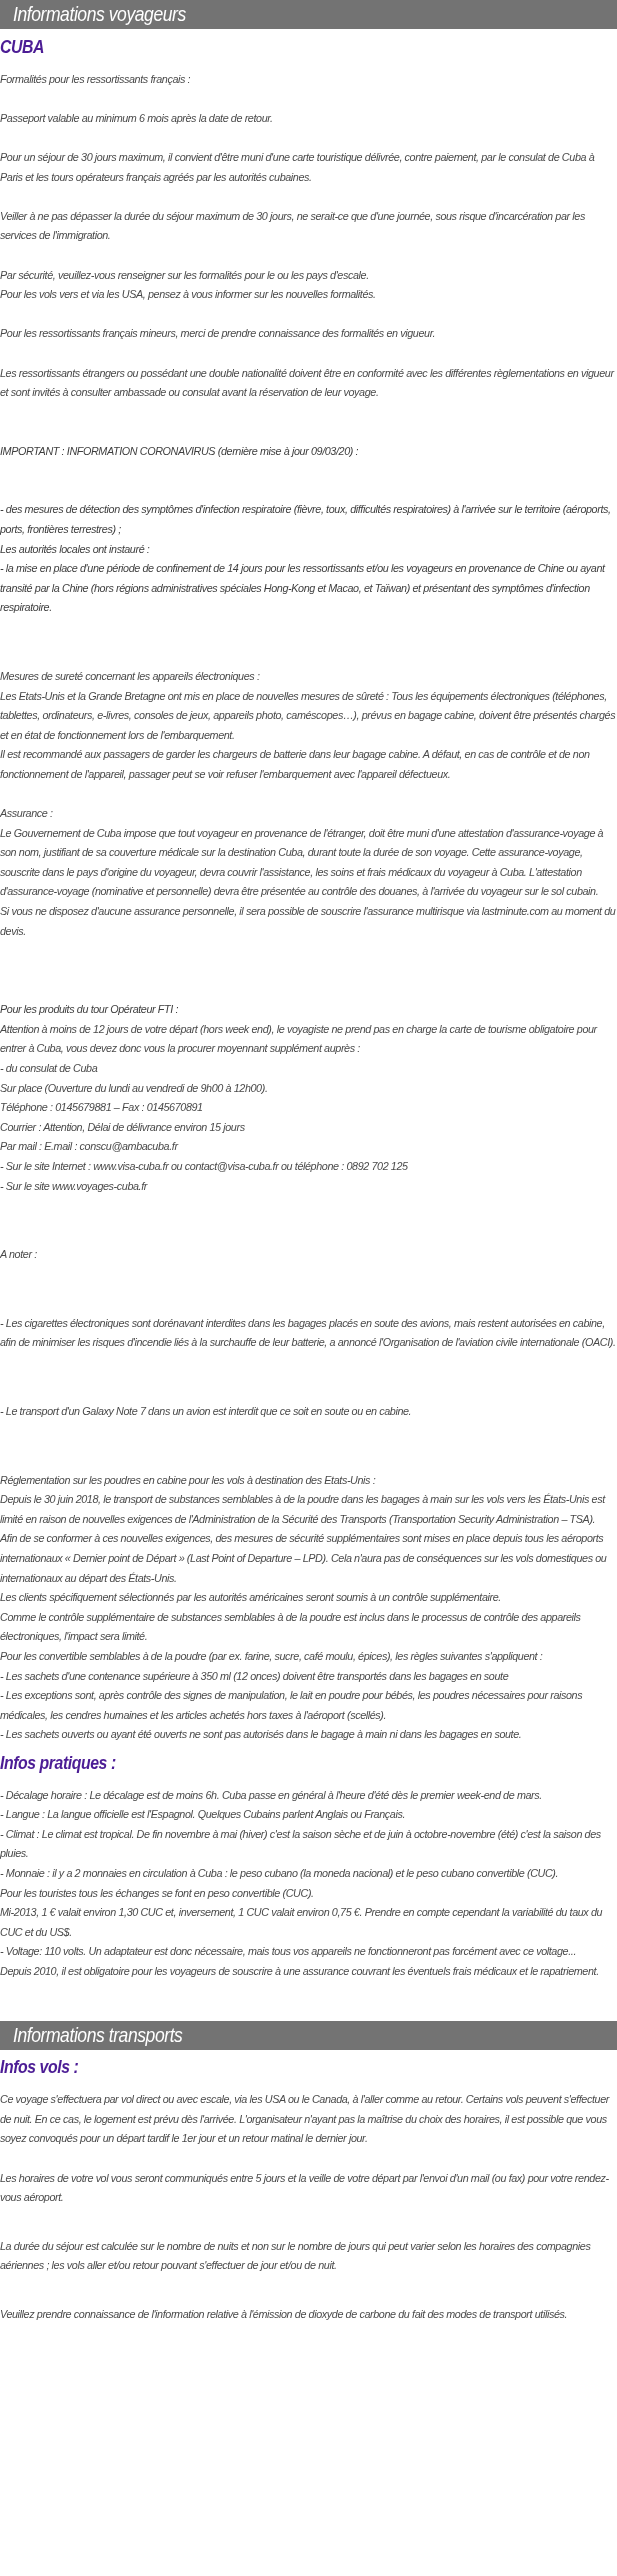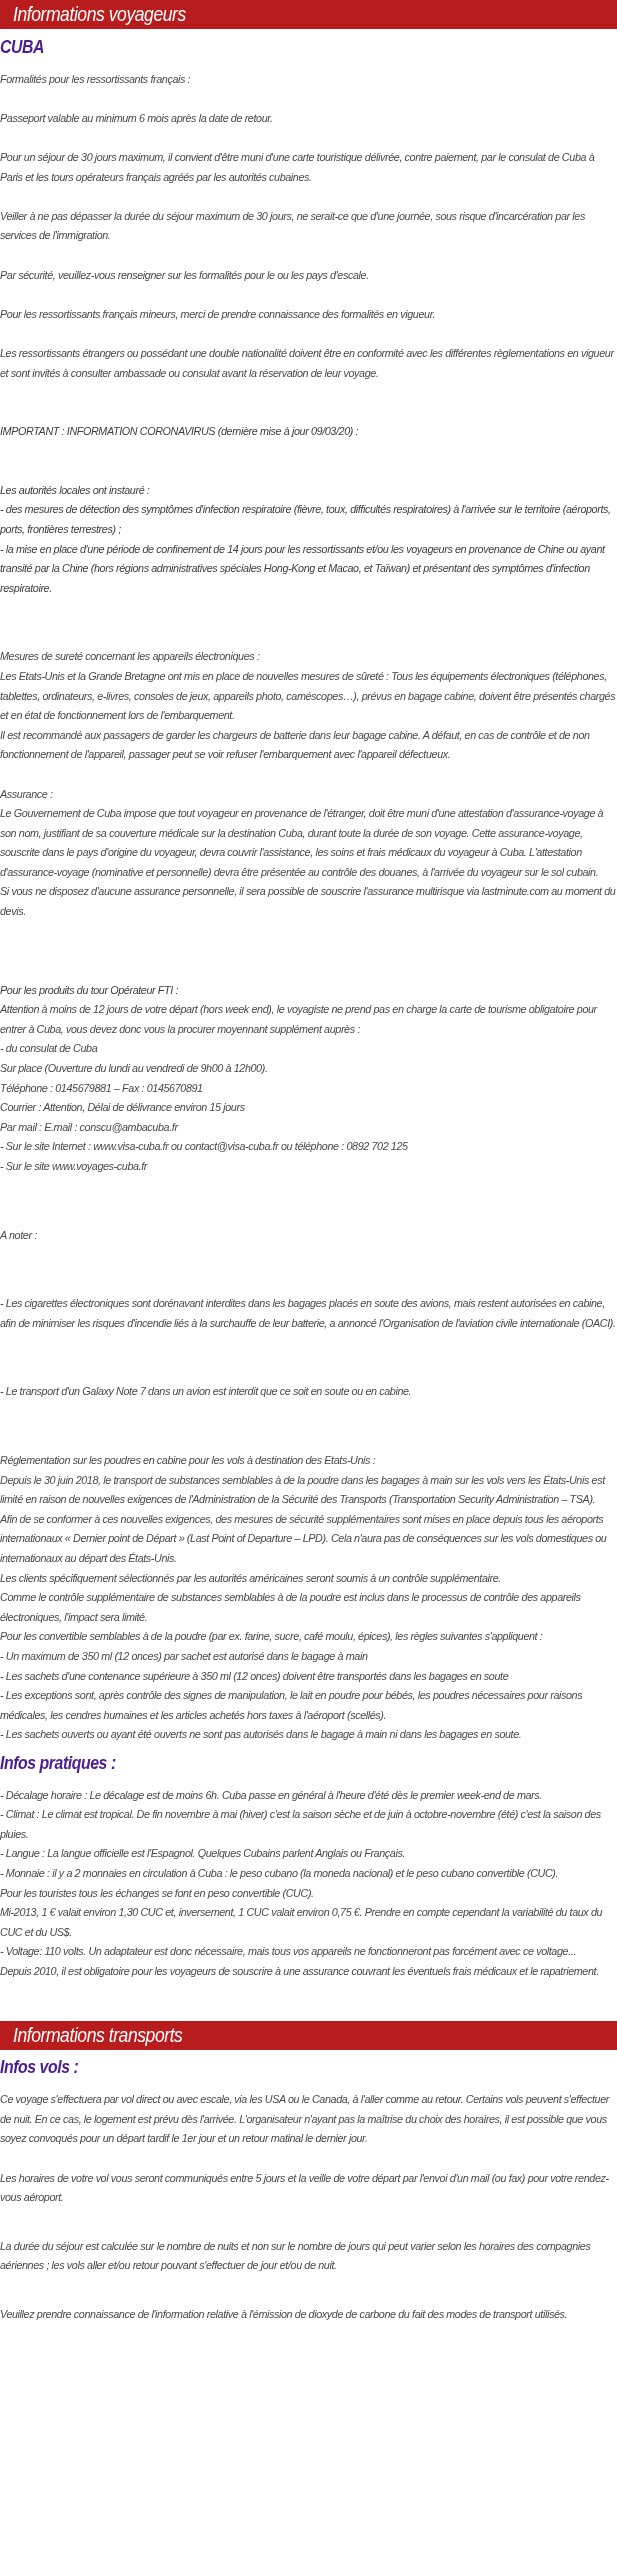--- a/index.html
+++ b/index.html
@@ -2,21 +2,21 @@
 <html style="font-size:13px"><head>
 <meta charset="utf-8">
 <style>
   html, body { margin: 0; padding: 0; background: #ffffff; }
   body {
     width: 618px;
     font-family: "Liberation Sans", sans-serif;
     color: #4a4a4a;
   }
   .bar {
-    background: #b91c1c;
+    background: #737373;
     color: #ffffff;
     height: 29px;
     line-height: 29px;
     padding-left: 13px;
     font-size: 20.4px;
     font-style: italic;
     letter-spacing: -0.5px;
     font-family: "Liberation Sans Narrow", "Liberation Sans", sans-serif;
     transform-origin: left center;
   }
@@ -60,29 +60,30 @@
   <div class="gap12"></div>
   <p class="txt">Formalités pour les ressortissants français :</p>
   <div class="gap24"></div>
   <p class="txt">Passeport valable au minimum 6 mois après la date de retour.</p>
   <div class="gap24"></div>
   <p class="txt">Pour un séjour de 30 jours maximum, il convient d'être muni d'une carte touristique délivrée, contre paiement, par le consulat de Cuba à Paris et les tours opérateurs français agréés par les autorités cubaines.</p>
   <div class="gap24"></div>
   <p class="txt">Veiller à ne pas dépasser la durée du séjour maximum de 30 jours, ne serait-ce que d'une journée, sous risque d'incarcération par les services de l'immigration.</p>
   <div class="gap24"></div>
   <p class="txt">Par sécurité, veuillez-vous renseigner sur les formalités pour le ou les pays d'escale.</p>
+  <p class="txt">Pour les vols vers et via les USA, pensez à vous informer sur les nouvelles formalités.</p>
   <div class="gap24"></div>
   <p class="txt">Pour les ressortissants français mineurs, merci de prendre connaissance des formalités en vigueur.</p>
   <div class="gap24"></div>
   <p class="txt">Les ressortissants étrangers ou possédant une double nationalité doivent être en conformité avec les différentes règlementations en vigueur et sont invités à consulter ambassade ou consulat avant la réservation de leur voyage.</p>
   <div class="gap48"></div>
   <p class="txt b">IMPORTANT : INFORMATION CORONAVIRUS (dernière mise à jour 09/03/20) :</p>
   <div class="gap48"></div>
+  <p class="txt b">- des mesures de détection des symptômes d'infection respiratoire (fièvre, toux, difficultés respiratoires) à l'arrivée sur le territoire (aéroports, ports, frontières terrestres) ;</p>
   <p class="txt b">Les autorités locales ont instauré :</p>
-  <p class="txt b">- des mesures de détection des symptômes d'infection respiratoire (fièvre, toux, difficultés respiratoires) à l'arrivée sur le territoire (aéroports, ports, frontières terrestres) ;</p>
   <p class="txt b">- la mise en place d'une période de confinement de 14 jours pour les ressortissants et/ou les voyageurs en provenance de Chine ou ayant transité par la Chine (hors régions administratives spéciales Hong-Kong et Macao, et Taïwan) et présentant des symptômes d'infection respiratoire.</p>
   <div class="gap60"></div>
   <p class="txt">Mesures de sureté concernant les appareils électroniques :</p>
   <p class="txt">Les Etats-Unis et la Grande Bretagne ont mis en place de nouvelles mesures de sûreté : Tous les équipements électroniques (téléphones, tablettes, ordinateurs, e-livres, consoles de jeux, appareils photo, caméscopes…), prévus en bagage cabine, doivent être présentés chargés et en état de fonctionnement lors de l'embarquement.</p>
   <p class="txt">Il est recommandé aux passagers de garder les chargeurs de batterie dans leur bagage cabine. A défaut, en cas de contrôle et de non fonctionnement de l'appareil, passager peut se voir refuser l'embarquement avec l'appareil défectueux.</p>
   <div class="gap24"></div>
   <p class="txt">Assurance :</p>
   <p class="txt">Le Gouvernement de Cuba impose que tout voyageur en provenance de l'étranger, doit être muni d'une attestation d'assurance-voyage à son nom, justifiant de sa couverture médicale sur la destination Cuba, durant toute la durée de son voyage. Cette assurance-voyage, souscrite dans le pays d'origine du voyageur, devra couvrir l'assistance, les soins et frais médicaux du voyageur à Cuba. L'attestation d'assurance-voyage (nominative et personnelle) devra être présentée au contrôle des douanes, à l'arrivée du voyageur sur le sol cubain.</p>
   <p class="txt">Si vous ne disposez d'aucune assurance personnelle, il sera possible de souscrire l'assurance  multirisque via lastminute.com au moment du devis.</p>
   <div class="gap72"></div>
@@ -101,30 +102,29 @@
   <p class="txt">- Les cigarettes électroniques sont dorénavant interdites dans les bagages placés en soute des avions, mais restent autorisées en cabine, afin de minimiser les risques d'incendie liés à la surchauffe de leur batterie, a annoncé l'Organisation de l'aviation civile internationale (OACI).</p>
   <div class="gap60"></div>
   <p class="txt">- Le transport d'un Galaxy Note 7 dans un avion est interdit que ce soit en soute ou en cabine.</p>
   <div class="gap60"></div>
   <p class="txt">Réglementation sur les poudres en cabine pour les vols à destination des Etats-Unis :</p>
   <p class="txt">Depuis le 30 juin 2018, le transport de substances semblables à de la poudre dans les bagages à main sur les vols vers les États-Unis est limité en raison de nouvelles exigences de l'Administration de la Sécurité des Transports (Transportation Security Administration – TSA).</p>
   <p class="txt">Afin de se conformer à ces nouvelles exigences, des mesures de sécurité supplémentaires sont mises en place depuis tous les aéroports internationaux « Dernier point de Départ » (Last Point of Departure – LPD). Cela n'aura pas de conséquences sur les vols domestiques ou internationaux au départ des États-Unis.</p>
   <p class="txt">Les clients spécifiquement sélectionnés par les autorités américaines seront soumis à un contrôle supplémentaire.</p>
   <p class="txt">Comme le contrôle supplémentaire de substances semblables à de la poudre est inclus dans le processus de contrôle des appareils électroniques, l'impact sera limité.</p>
   <p class="txt">Pour les convertible semblables à de la poudre (par ex. farine, sucre, café moulu, épices), les règles suivantes s'appliquent :</p>
-  <p class="txt">- Un maximum de 350 ml (12 onces) par sachet est autorisé dans le bagage à main</p>
   <p class="txt">- Les sachets d'une contenance supérieure à 350 ml (12 onces) doivent être transportés dans les bagages en soute</p>
   <p class="txt">- Les exceptions sont, après contrôle des signes de manipulation, le lait en poudre pour bébés, les poudres nécessaires pour raisons médicales, les cendres humaines et les articles achetés hors taxes à l'aéroport (scellés).</p>
   <p class="txt">- Les sachets ouverts ou ayant été ouverts ne sont pas autorisés dans le bagage à main ni dans les bagages en soute.</p>
 
   <h2 class="h2"><span>Infos pratiques :</span></h2>
   <div class="gap12"></div>
   <p class="txt">- Décalage horaire : Le décalage est de moins 6h. Cuba passe en général à l'heure d'été dès le premier week-end de mars.</p>
+  <p class="txt">- Langue : La langue officielle est l'Espagnol. Quelques Cubains parlent Anglais ou Français.</p>
   <p class="txt">- Climat : Le climat est tropical. De fin novembre à mai (hiver) c'est la saison sèche et de juin à octobre-novembre (été) c'est la saison des pluies.</p>
-  <p class="txt">- Langue : La langue officielle est l'Espagnol. Quelques Cubains parlent Anglais ou Français.</p>
   <p class="txt">- Monnaie : il y a 2 monnaies en circulation à Cuba : le peso cubano (la moneda nacional) et le peso cubano convertible (CUC).</p>
   <p class="txt">Pour les touristes tous les échanges se font en peso convertible (CUC).</p>
   <p class="txt">Mi-2013, 1 € valait environ 1,30 CUC et, inversement, 1 CUC valait environ 0,75 €. Prendre en compte cependant la variabilité du taux du CUC et du US$.</p>
   <p class="txt">- Voltage: 110 volts. Un adaptateur est donc nécessaire, mais tous vos appareils ne fonctionneront pas forcément avec ce voltage...</p>
   <p class="txt">Depuis 2010, il est obligatoire pour les voyageurs de souscrire à une assurance couvrant les éventuels frais médicaux et le rapatriement.</p>
 </div>
 
 <div class="gap48"></div>
 <div class="bar"><span>Informations transports</span></div>
 

